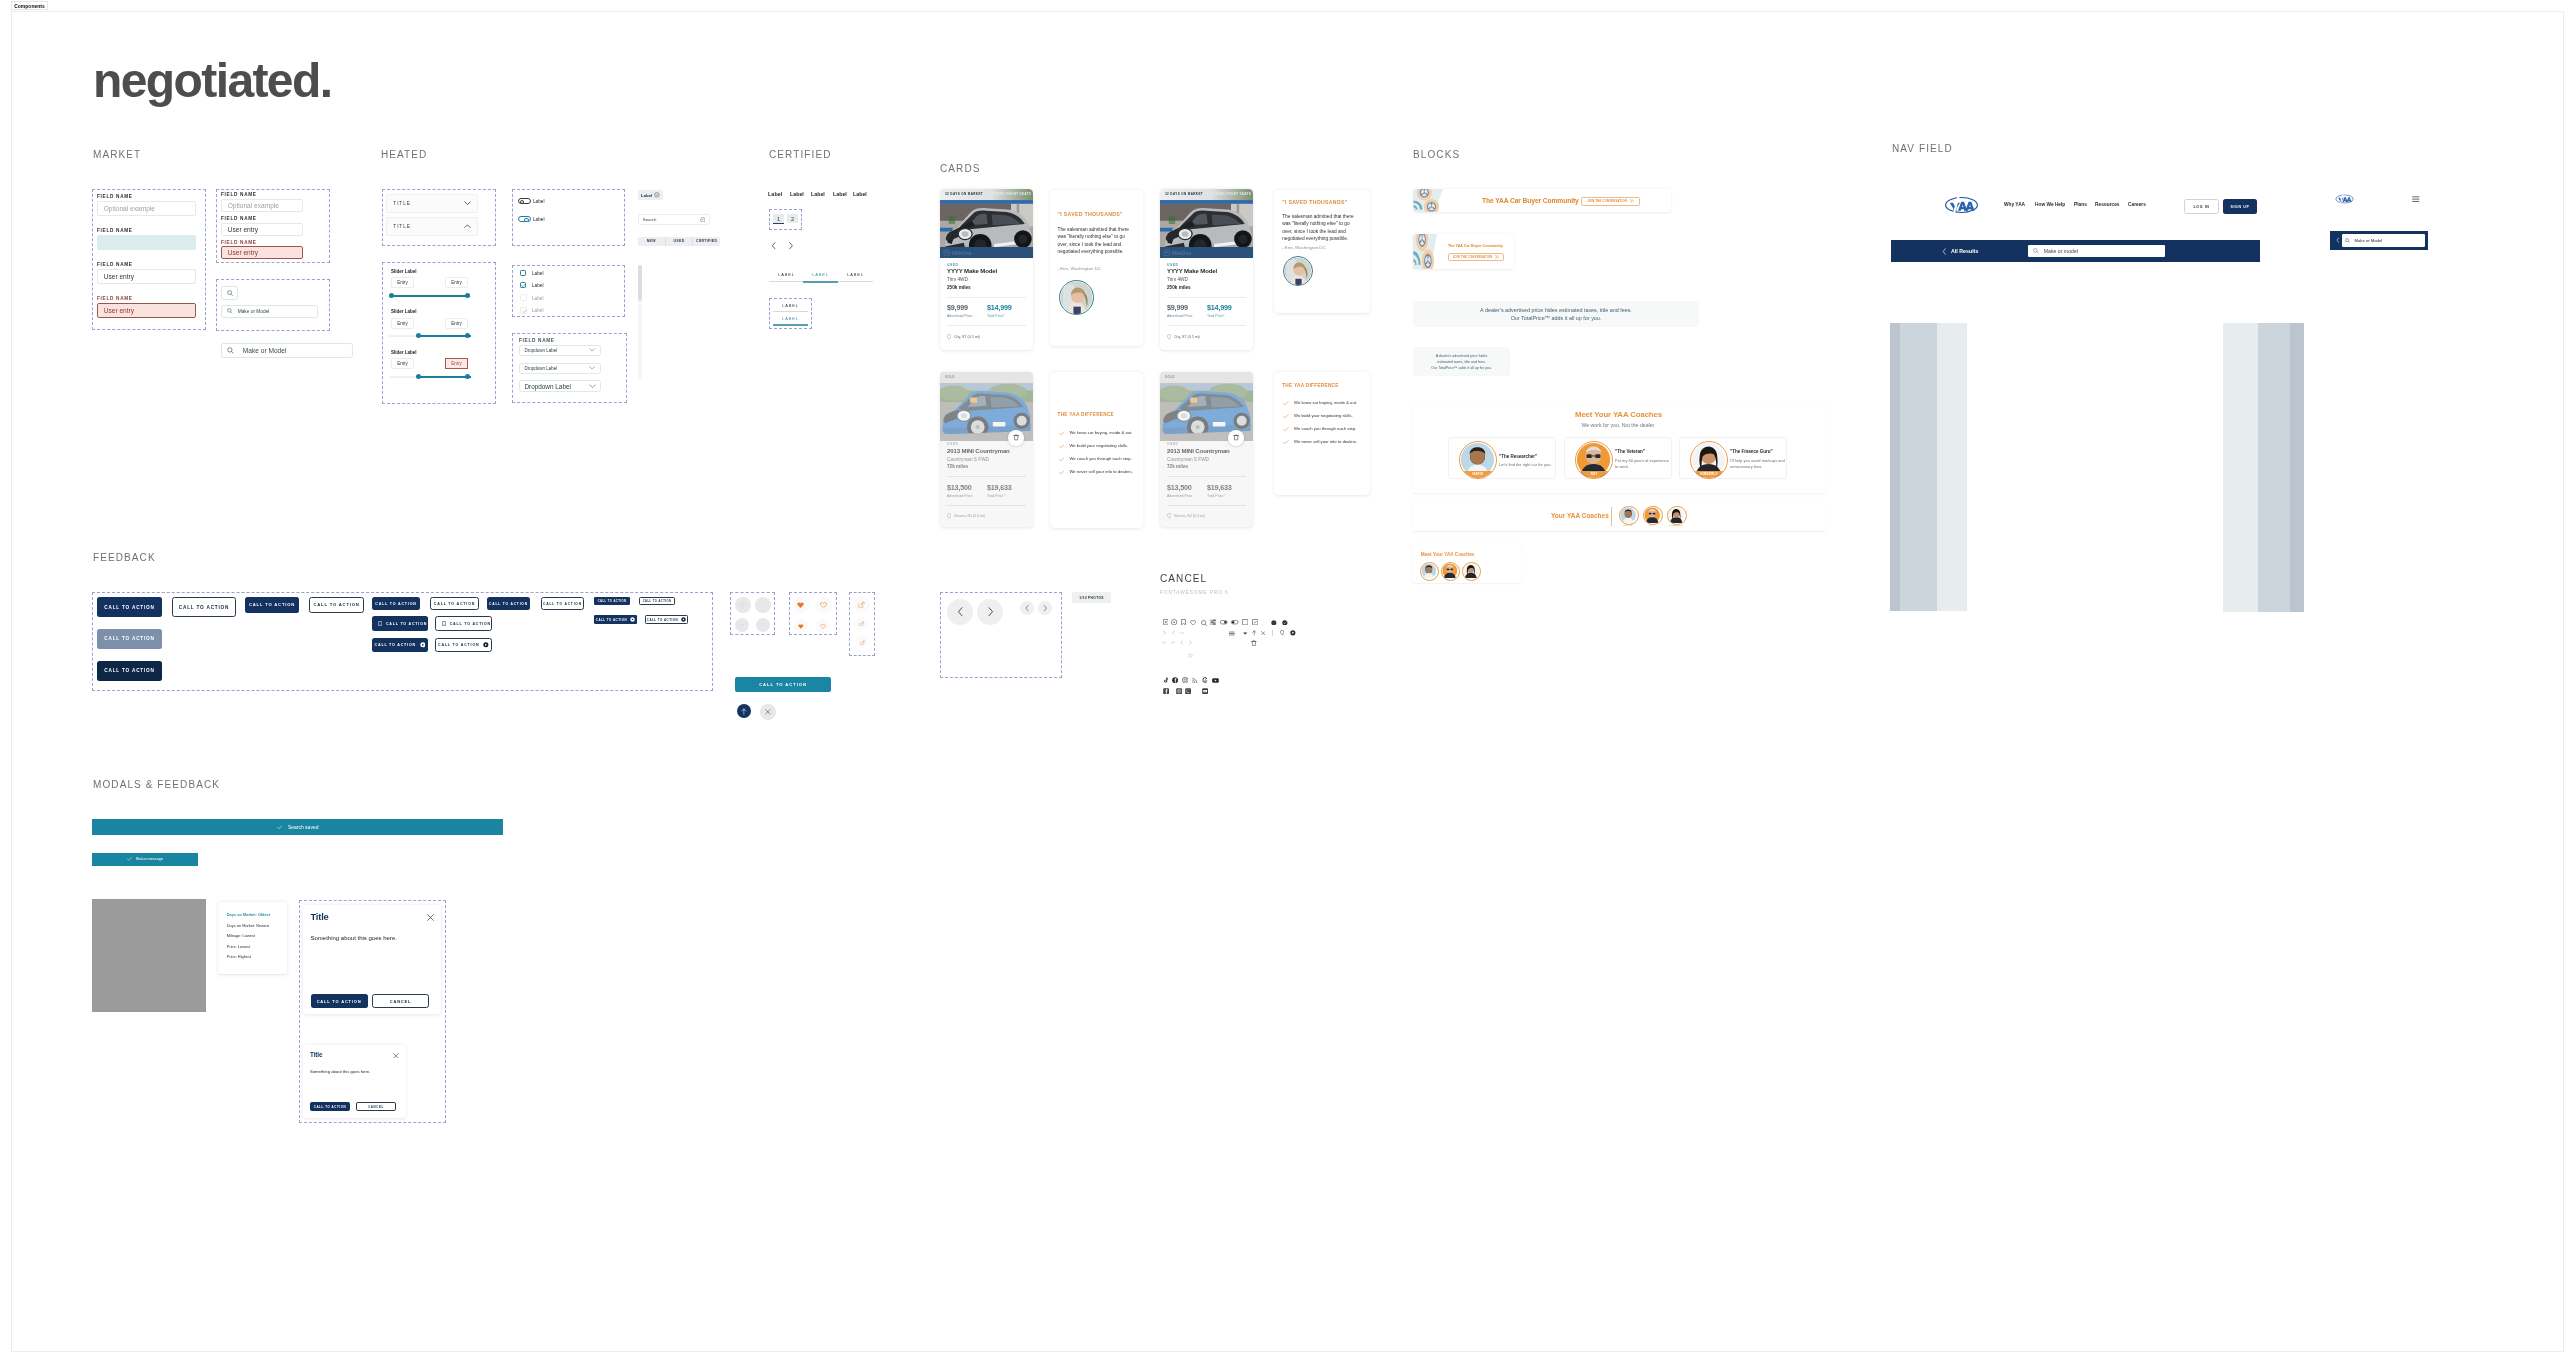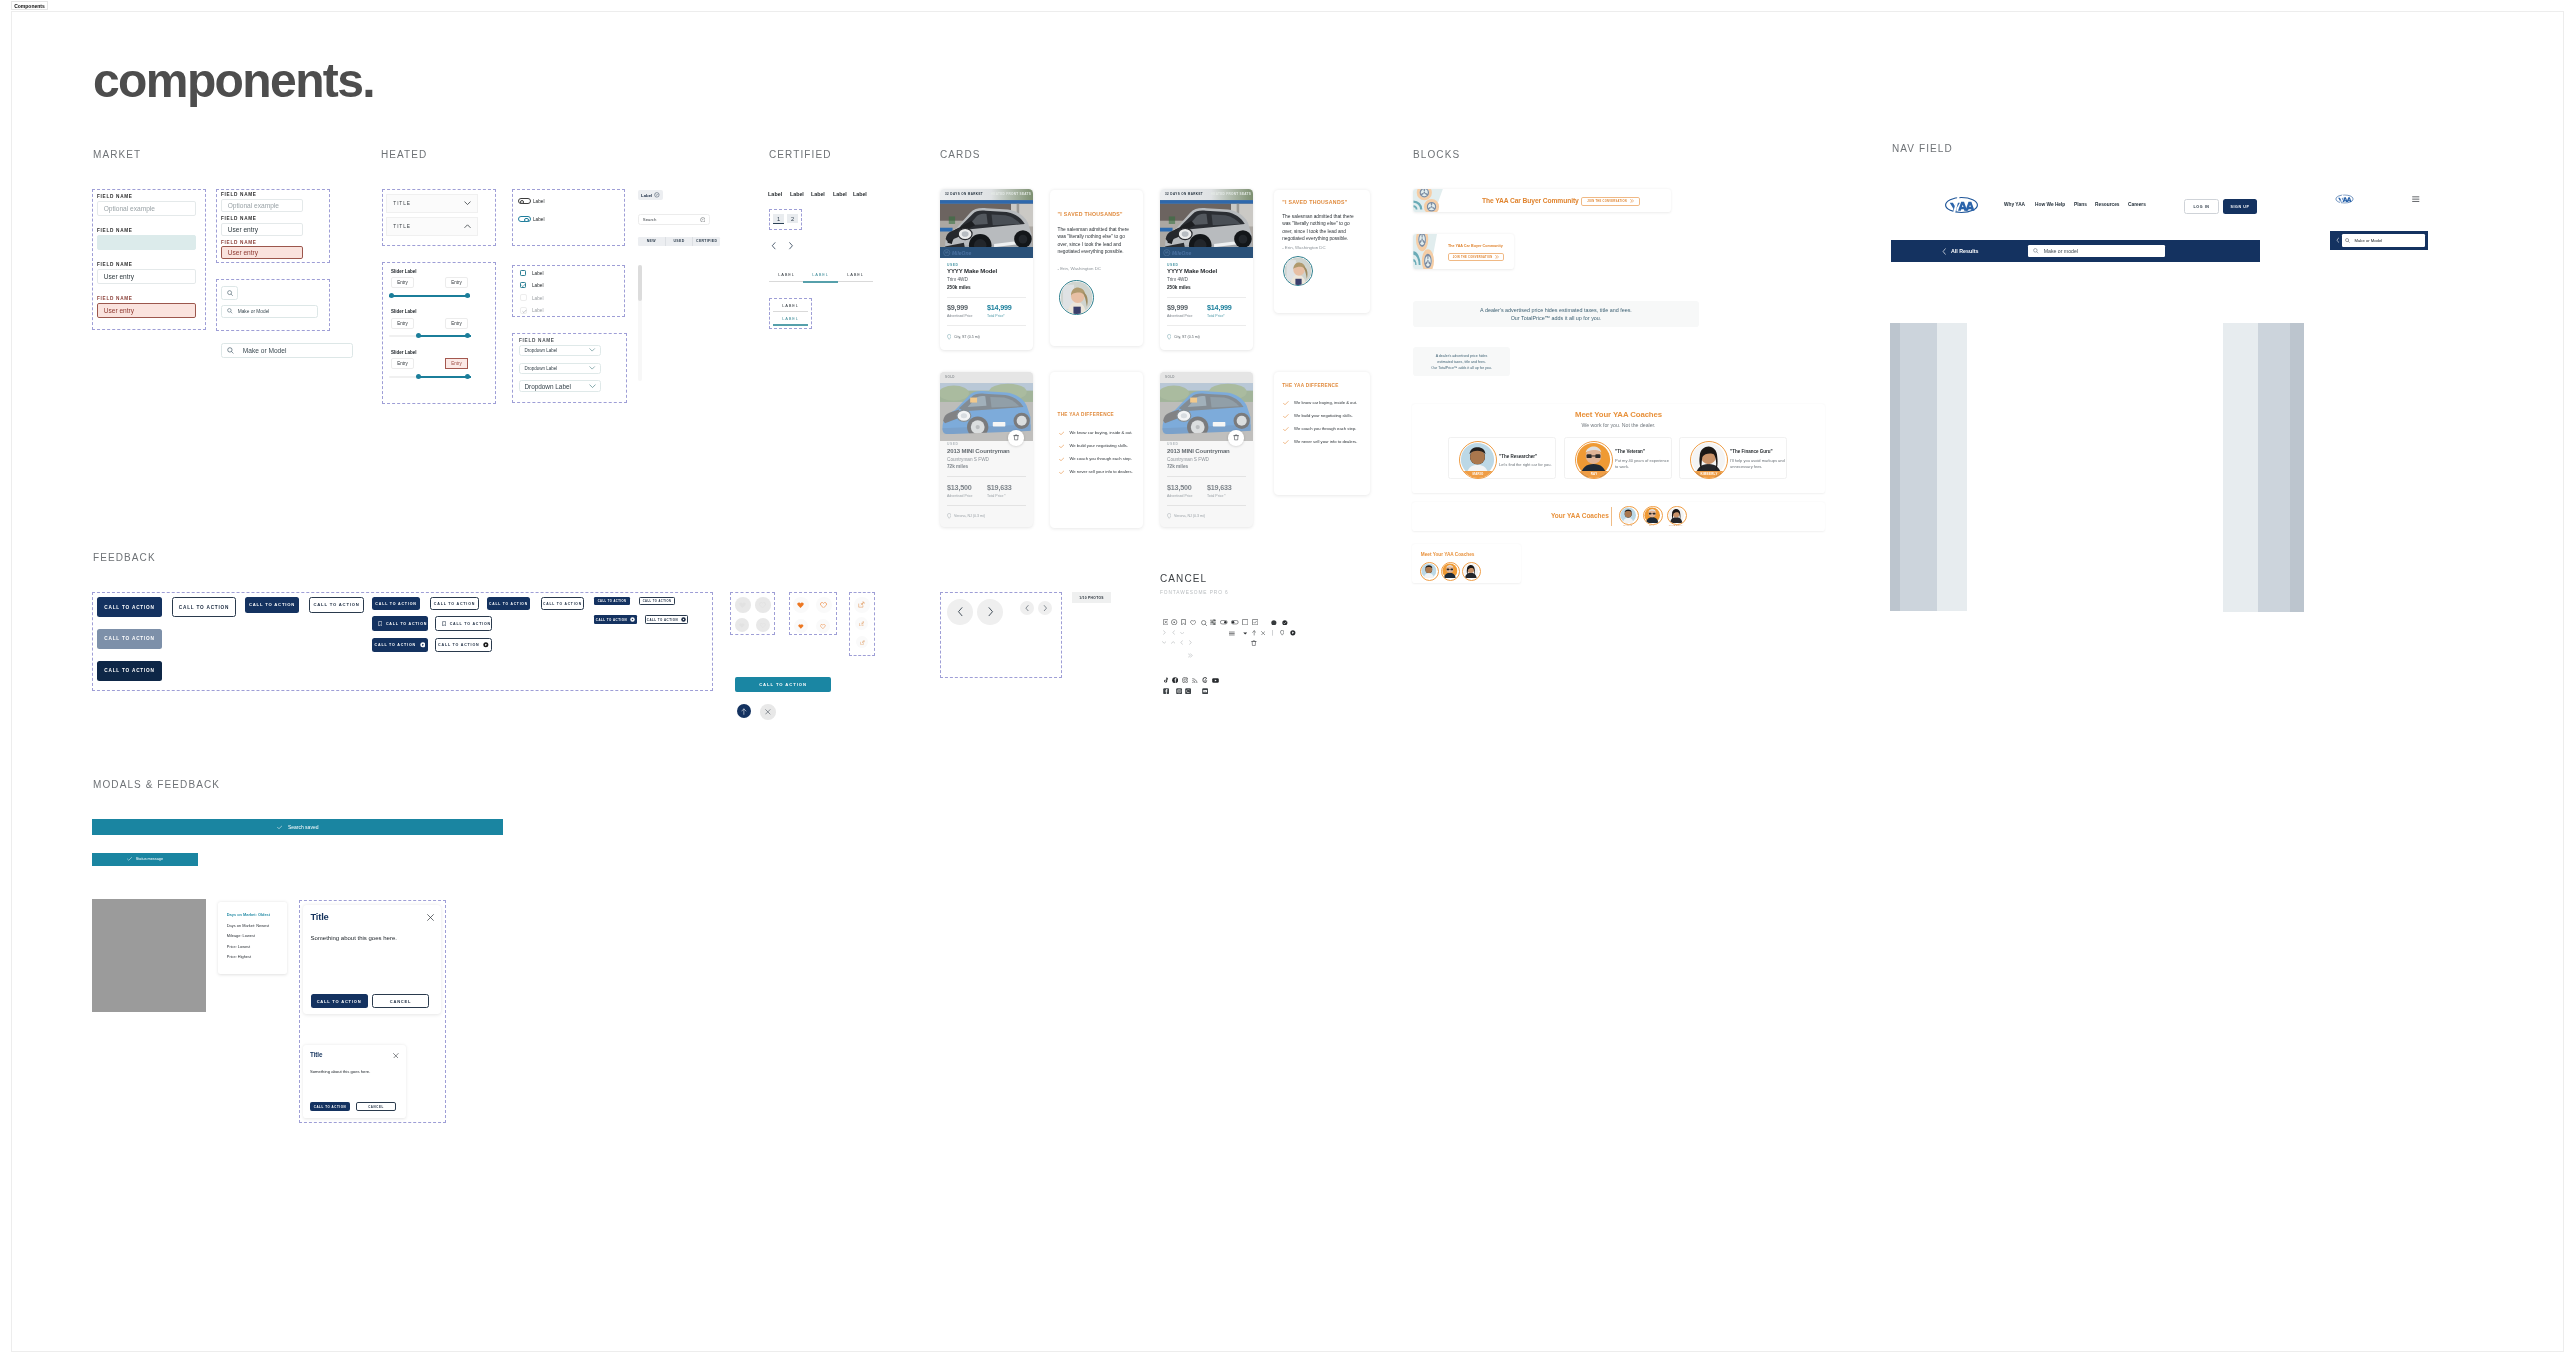--- a/index.html
+++ b/index.html
@@ -74,26 +74,26 @@
   .btn.dis{background:#7d90a9;}
   .btn.dark{background:#0e2747;}
   .btn.teal{background:#1a86a3;letter-spacing:0.9px;border-radius:1.9px;}
   .iconbtn{position:absolute;border-radius:50%;display:flex;align-items:center;justify-content:center;}
 </style>
 </head>
 <body>
 
 <div class="frame"></div>
 <div class="frame-label">Components</div>
-<div class="page-title">components.</div>
+<div class="page-title">negotiated.</div>
 
 <div class="sec" style="left:93px;top:150px">MARKET</div>
 <div class="sec" style="left:381px;top:150px">HEATED</div>
 <div class="sec" style="left:769px;top:150px">CERTIFIED</div>
-<div class="sec" style="left:940px;top:150px">CARDS</div>
+<div class="sec" style="left:940px;top:164px">CARDS</div>
 <div class="sec" style="left:1413px;top:150px">BLOCKS</div>
 <div class="sec" style="left:1892px;top:144px">NAV FIELD</div>
 
 <div class="dash" style="left:92px;top:189px;width:114px;height:141px"></div>
 <div class="fl" style="left:97px;top:194px">FIELD NAME</div>
 <div class="fi ph" style="left:97px;top:201px;width:99px;height:14.5px">Optional example</div>
 <div class="fl" style="left:97px;top:228px">FIELD NAME</div>
 <div class="fi teal" style="left:97px;top:235px;width:99px;height:14.5px"></div>
 <div class="fl" style="left:97px;top:262px">FIELD NAME</div>
 <div class="fi" style="left:97px;top:269px;width:99px;height:14.5px">User entry</div>

